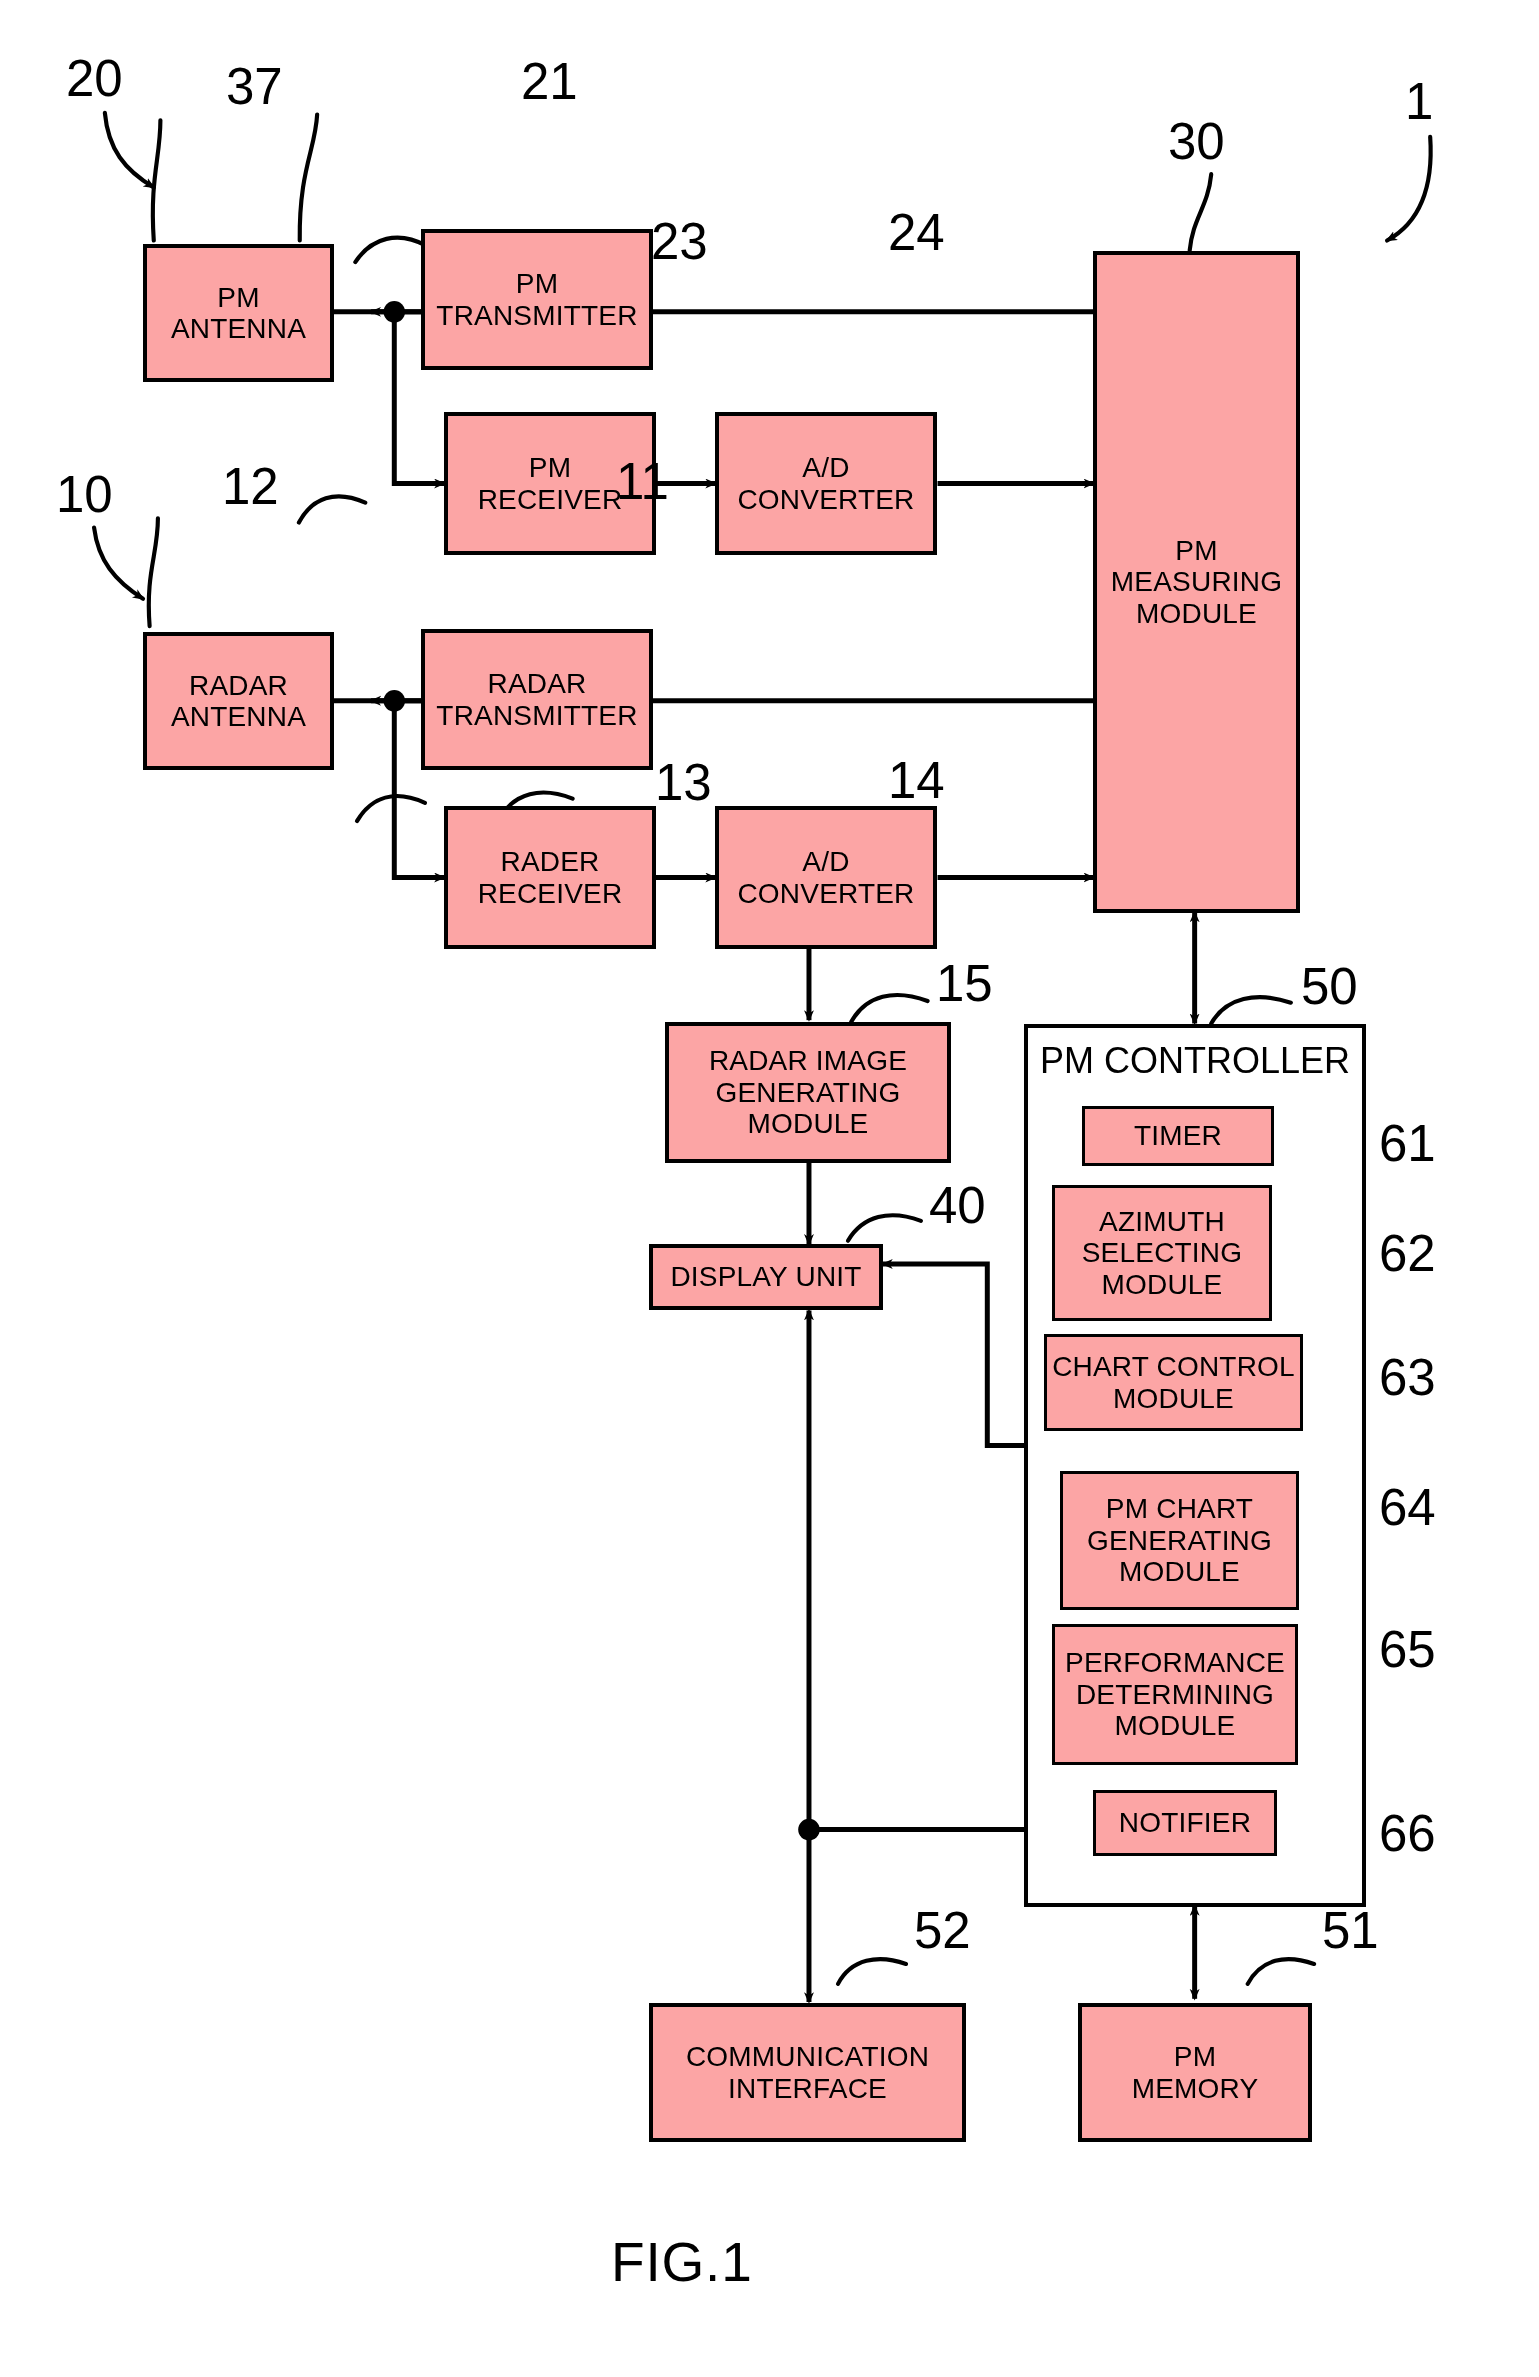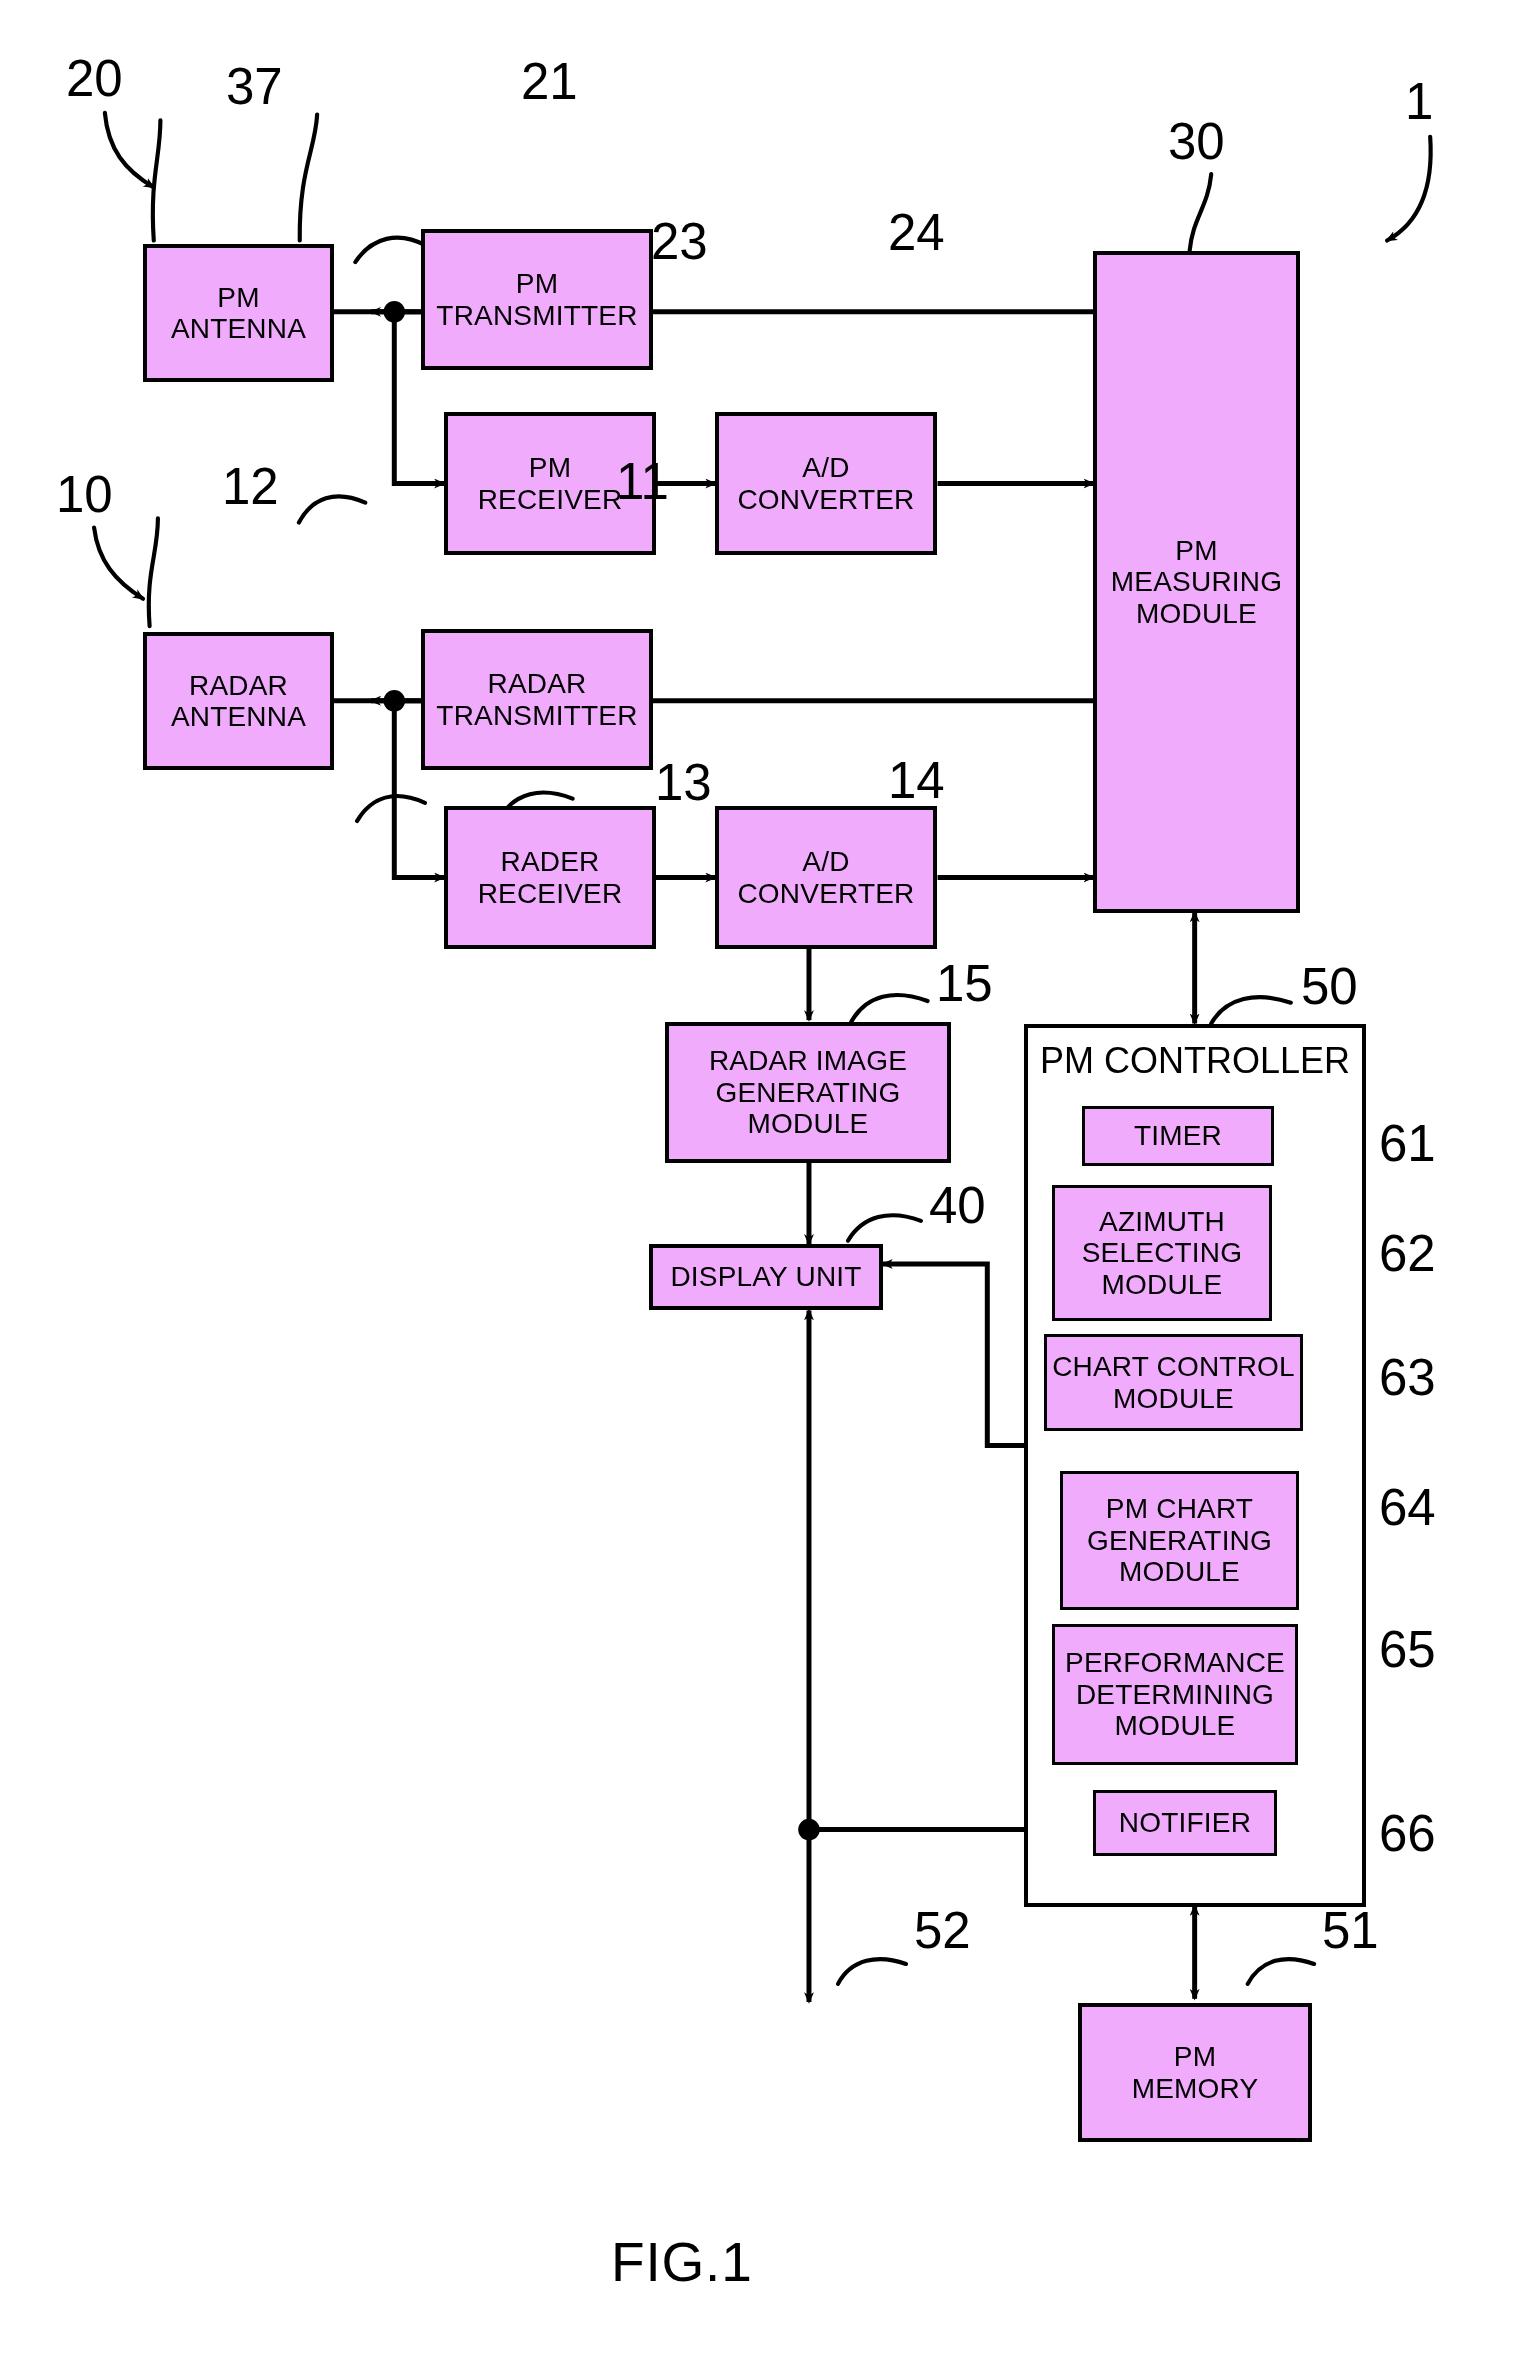--- a/index.html
+++ b/index.html
@@ -7,21 +7,21 @@
     width:1540px;height:2377px;position:relative;overflow:hidden;
     font-family:"Liberation Sans","DejaVu Sans",sans-serif;
     color:#000;
   }
   #stage{position:absolute;inset:0;width:1540px;height:2377px;}
   svg#wires{position:absolute;left:0;top:0;width:1540px;height:2377px;}
 
   .box{
     position:absolute;
     border:4.1px solid #000;
-    background:#f0abfc;
+    background:#fca5a5;
     box-sizing:border-box;
     display:flex;align-items:center;justify-content:center;
     text-align:center;
     line-height:1.12;
     font-size:28px;
     letter-spacing:0.2px;
     white-space:pre-line;
     z-index:3;
   }
   .box.thin{border-width:3.3px;}
@@ -242,20 +242,24 @@
   <div class="box thin" style="left:1052px;top:1624px;width:246px;height:141px;">
     <span>PERFORMANCE
 DETERMINING
 MODULE</span>
   </div>
 
   <div class="box thin" style="left:1093px;top:1790px;width:184px;height:66px;">
     <span>NOTIFIER</span>
   </div>
 
+  <div class="box" style="left:649px;top:2003px;width:317px;height:139px;">
+    <span>COMMUNICATION
+INTERFACE</span>
+  </div>
 
   <div class="box" style="left:1078px;top:2003px;width:234px;height:139px;">
     <span>PM
 MEMORY</span>
   </div>
 
   <div class="ref" style="left:66px;top:53px;">20</div>
   <div class="ref" style="left:226px;top:61px;">37</div>
   <div class="ref" style="left:521px;top:56px;">21</div>
   <div class="ref" style="left:1168px;top:116px;">30</div>

